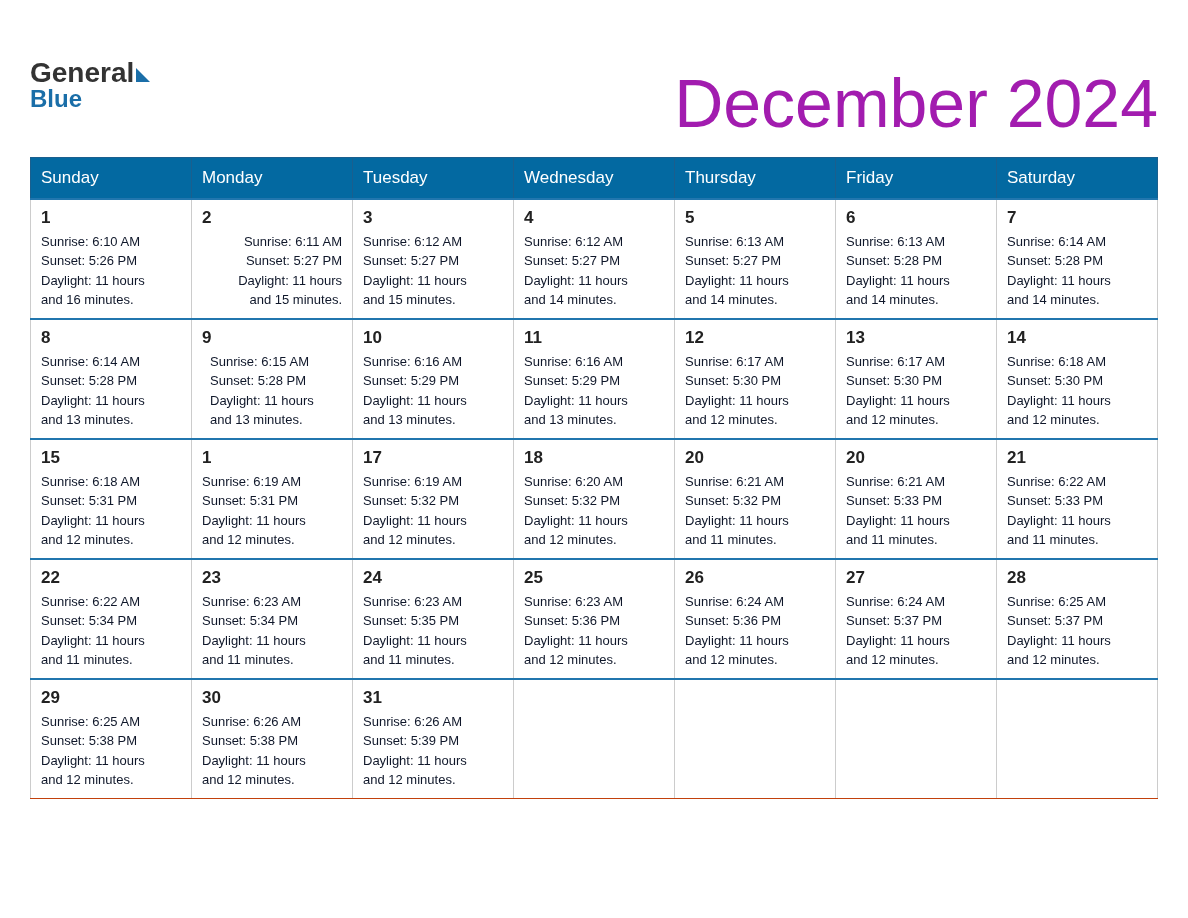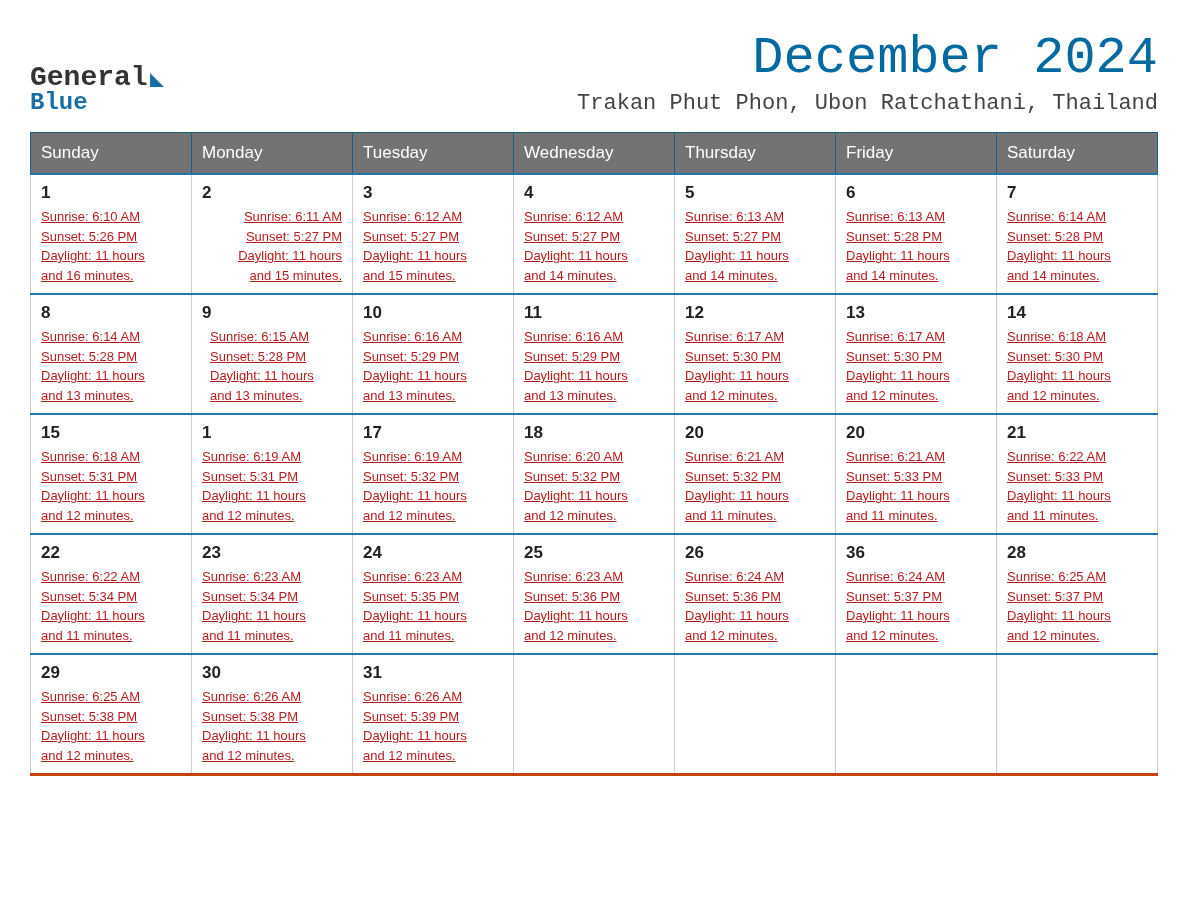--- a/index.html
+++ b/index.html
@@ -6,23 +6,22 @@
     body {
       font-family: Arial, sans-serif;
       background: #fff;
       padding: 30px;
       width: 1188px;
       min-height: 918px;
     }
     .header {
       display: flex;
       justify-content: space-between;
-      align-items: flex-end;
+      align-items: center;
       margin-bottom: 10px;
-      font-family: Liberation Mono, monospace;
     }
     .logo {
       display: flex;
       flex-direction: column;
       align-items: flex-start;
     }
     .logo-text {
       font-size: 28px;
       font-weight: bold;
       color: #333;
@@ -43,37 +42,38 @@
     .logo-blue {
       color: #1a6ea8;
       font-size: 24px;
       font-weight: bold;
       margin-top: -4px;
     }
     .title-block {
       text-align: right;
     }
     .month-title {
-      font-size: 52px;
+      font-size: 68px;
       font-weight: normal;
-      color: #0369a1;
+      color: #a21caf;
       line-height: 1.1;
+      margin-top: 36px;
     }
     .location-title {
       font-size: 22px;
       color: #444;
       margin-top: 4px;
     }
     table {
       width: 100%;
       border-collapse: collapse;
       margin-top: 16px;
     }
     thead tr {
-      background-color: #737373;
+      background-color: #0369a1;
       color: #fff;
     }
     thead th {
       padding: 10px 10px;
       font-size: 17px;
       font-weight: normal;
       text-align: left;
       border: 1px solid #1a5f8e;
     }
     tbody tr {
@@ -91,41 +91,39 @@
     }
     .day-num {
       font-size: 17px;
       font-weight: bold;
       margin-bottom: 4px;
       display: block;
     }
     .day-info {
       font-size: 13px;
       line-height: 1.5;
-      color: #b91c1c;
-      text-decoration: underline;
+      color: #0f172a;
     }
     tbody tr:last-child td {
-      border-bottom: 3px solid #c2410c;
+      border-bottom: 1px solid #c2410c;
     }
   </style>
 </head>
 <body>
 
 <div class="header">
   <div class="logo">
     <div class="logo-text">
       <span class="logo-general">General</span>
         <span class="logo-arrow"></span>
     </div>
     <div class="logo-blue">Blue</div>
   </div>
   <div class="title-block">
     <div class="month-title">December 2024</div>
-    <div class="location-title">Trakan Phut Phon, Ubon Ratchathani, Thailand</div>
   </div>
 </div>
 
 <table>
   <thead>
     <tr>
     <th>Sunday</th>
         <th>Monday</th>
         <th>Tuesday</th>
         <th>Wednesday</th>
@@ -318,21 +316,21 @@
 and 12 minutes.</div>
         </td>
         <td>
           <span class="day-num">26</span>
           <div class="day-info" style="white-space: pre-line;">Sunrise: 6:24 AM
 Sunset: 5:36 PM
 Daylight: 11 hours
 and 12 minutes.</div>
         </td>
         <td>
-          <span class="day-num">36</span>
+          <span class="day-num">27</span>
           <div class="day-info" style="white-space: pre-line;">Sunrise: 6:24 AM
 Sunset: 5:37 PM
 Daylight: 11 hours
 and 12 minutes.</div>
         </td>
         <td>
           <span class="day-num">28</span>
           <div class="day-info" style="white-space: pre-line;">Sunrise: 6:25 AM
 Sunset: 5:37 PM
 Daylight: 11 hours

